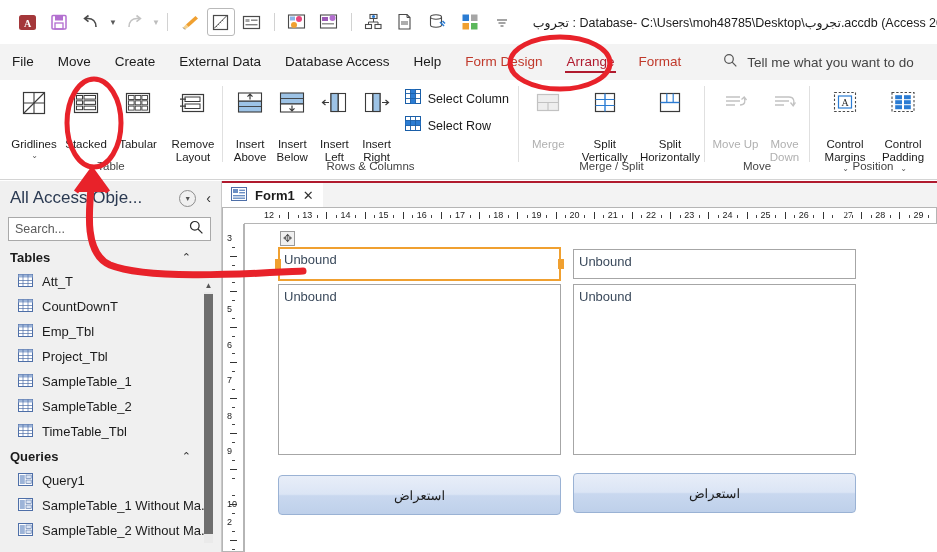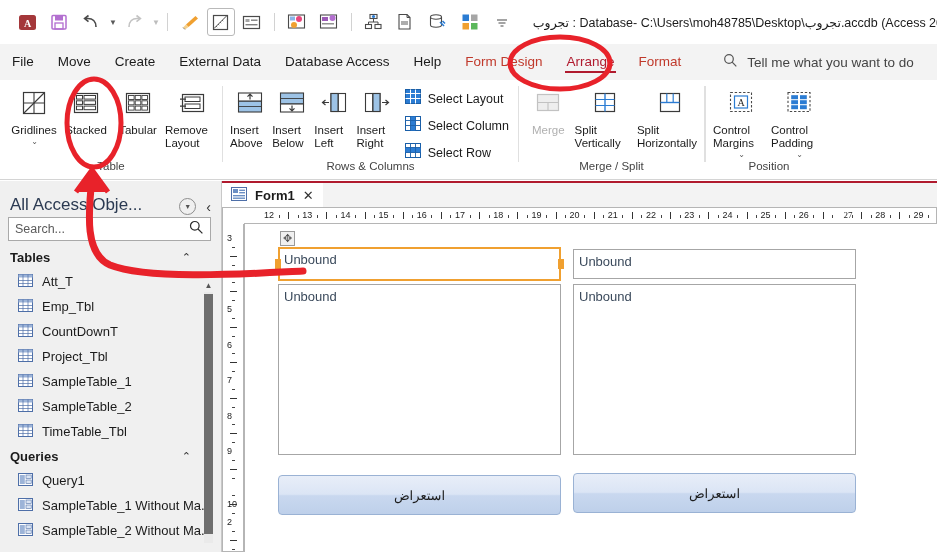--- a/index.html
+++ b/index.html
@@ -65,40 +65,40 @@
   .rgroup-title {
     text-align: center; font-size: 11.5px; color: #444; height: 20px; line-height: 16px;
   }
   .rsep { width: 1px; height: 76px; background: #e0e0e0; margin-top: 6px; }
 
   .bigbtn {
     width: 52px; display: flex; flex-direction: column; align-items: center;
     padding: 3px 1px 0; border-radius: 3px;
   }
   .bigbtn .lbl {
-    font-size: 11.5px; color: #1b1b1b; line-height: 13px; margin-top: 3px;
+    font-size: 11.5px; color: #1b1b1b; text-align: center; line-height: 13px; margin-top: 17px;
   }
   .bigbtn.dis .lbl { color: #b0b0b0; }
   .bigbtn.w58 { width: 58px; }
   .bigbtn.w64 { width: 64px; }
   .bigbtn.w70 { width: 70px; }
 
   .ico { height: 34px; display: flex; align-items: center; justify-content: center; }
 
   .smallcol { display: flex; flex-direction: column; justify-content: center; padding: 4px 6px 0 4px; gap: 6px; }
   .smallbtn { display: flex; align-items: center; gap: 7px; padding: 1px 3px; border-radius: 3px; }
   .smallbtn .lbl { font-size: 12.5px; color: #1b1b1b; white-space: nowrap; }
 
   
   .navpane {
     position: absolute; top: 181px; left: 0; width: 222px; height: 371px;
     background: #f0f0f0; border-right: 1px solid #c8c8c8;
   }
   .nav-header {
-    display: flex; align-items: flex-end; height: 34px; padding: 0 6px 0 10px;
+    display: flex; align-items: center; height: 34px; padding: 0 6px 0 10px;
   }
   .nav-title { font-size: 17px; color: #2b3a52; flex: 1; white-space: nowrap; }
   .nav-drop {
     width: 17px; height: 17px; border: 1px solid #8d8d8d; border-radius: 50%;
     display: flex; align-items: center; justify-content: center;
     font-size: 7px; color: #555; margin-right: 10px;
   }
   .nav-collapse { font-size: 14px; color: #333; padding-right: 4px; }
 
   .searchbox {
@@ -476,29 +476,20 @@
               <rect x="5.5" y="4.5" width="14.5" height="18" fill="#fff" stroke="#3a3a3a" stroke-width="1.1"></rect>
               <rect x="12.8" y="4.5" width="7.2" height="18" fill="#9dc3e6" stroke="#3a3a3a" stroke-width="1.1"></rect>
               <path d="M12.8 4.5 L12.8 22.5" stroke="#3a3a3a" stroke-width="0.9"></path>
               <path d="M22 13.5 L28 13.5 M25.5 11 L28.5 13.5 L25.5 16" fill="none" stroke="#3a3a3a" stroke-width="1.2"></path>
             </svg>
           </span>
           <span class="lbl">Insert Right</span>
         </div>
 
         <div class="smallcol">
-          <div class="smallbtn">
-            <span>
-              <svg width="16" height="15" viewBox="0 0 16 15">
-                <rect x="0.5" y="0.5" width="15" height="14" fill="#2b7cd3" stroke="#1a5fa8" stroke-width="1"></rect>
-                <path d="M0.5 4.5 H15.5 M0.5 9.5 H15.5 M5.5 0.5 V14.5 M10.5 0.5 V14.5" stroke="#fff" stroke-width="1"></path>
-              </svg>
-            </span>
-            <span class="lbl">Select Layout</span>
-          </div>
           <div class="smallbtn">
             <span>
               <svg width="16" height="15" viewBox="0 0 16 15">
                 <rect x="0.5" y="0.5" width="15" height="14" fill="#fff" stroke="#1a5fa8" stroke-width="1"></rect>
                 <rect x="5.5" y="0.5" width="5" height="14" fill="#2b7cd3"></rect>
                 <path d="M0.5 4.5 H15.5 M0.5 9.5 H15.5 M5.5 0.5 V14.5 M10.5 0.5 V14.5" stroke="#1a5fa8" stroke-width="0.9"></path>
               </svg>
             </span>
             <span class="lbl">Select Column</span>
           </div>
@@ -554,20 +545,48 @@
           </span>
           <span class="lbl">Split Horizontally</span>
         </div>
 
       </div>
       <div class="rgroup-title">Merge / Split</div>
     </div>
 
     <div class="rsep"></div>
 
+    <div class="rgroup" style="width:104px">
+      <div class="rgroup-items" style="padding-left:6px">
+
+        <div class="bigbtn dis">
+          <span class="ico">
+            <svg width="32" height="30" viewBox="0 0 32 30">
+              <path d="M6 8 L20 8 M6 12 L20 12 M6 16 L15 16" stroke="#c2c2c2" stroke-width="1.3"></path>
+              <path d="M20 16 C25 16 26 12 24 9" fill="none" stroke="#c2c2c2" stroke-width="1.3"></path>
+              <path d="M21.5 10.5 L24.2 8 L26.5 11" fill="none" stroke="#c2c2c2" stroke-width="1.3"></path>
+            </svg>
+          </span>
+          <span class="lbl">Move Up</span>
+        </div>
+
+        <div class="bigbtn dis">
+          <span class="ico">
+            <svg width="32" height="30" viewBox="0 0 32 30">
+              <path d="M6 8 L20 8 M6 12 L20 12 M6 16 L15 16" stroke="#c2c2c2" stroke-width="1.3"></path>
+              <path d="M20 8 C25 8 26 13 24 16" fill="none" stroke="#c2c2c2" stroke-width="1.3"></path>
+              <path d="M21.5 13.5 L24.2 17 L26.5 13.5" fill="none" stroke="#c2c2c2" stroke-width="1.3"></path>
+            </svg>
+          </span>
+          <span class="lbl">Move Down</span>
+        </div>
+
+      </div>
+      <div class="rgroup-title">Move</div>
+    </div>
 
     <div class="rsep"></div>
 
     <div class="rgroup" style="width:126px">
       <div class="rgroup-items" style="padding-left:6px">
 
         <div class="bigbtn w58">
           <span class="ico">
             <svg width="32" height="30" viewBox="0 0 32 30">
               <rect x="5.5" y="3.5" width="21" height="19" fill="none" stroke="#4a4a4a" stroke-width="1.1" stroke-dasharray="2.4,1.8"></rect>
@@ -637,31 +656,31 @@
         <span>Att_T</span>
       </div>
       <div class="nav-item">
         <span>
           <svg width="15" height="13" viewBox="0 0 15 13">
               <rect x="0.5" y="0.5" width="14" height="12" fill="#fff" stroke="#4e6fa8" stroke-width="1"></rect>
               <rect x="0.5" y="0.5" width="14" height="3" fill="#9db4d8"></rect>
               <path d="M5 0.5 V12.5 M10 0.5 V12.5 M0.5 6.5 H14.5 M0.5 9.5 H14.5" stroke="#4e6fa8" stroke-width="0.7"></path>
             </svg>
         </span>
-        <span>Emp_Tbl</span>
+        <span>CountDownT</span>
       </div>
       <div class="nav-item">
         <span>
           <svg width="15" height="13" viewBox="0 0 15 13">
               <rect x="0.5" y="0.5" width="14" height="12" fill="#fff" stroke="#4e6fa8" stroke-width="1"></rect>
               <rect x="0.5" y="0.5" width="14" height="3" fill="#9db4d8"></rect>
               <path d="M5 0.5 V12.5 M10 0.5 V12.5 M0.5 6.5 H14.5 M0.5 9.5 H14.5" stroke="#4e6fa8" stroke-width="0.7"></path>
             </svg>
         </span>
-        <span>CountDownT</span>
+        <span>Emp_Tbl</span>
       </div>
       <div class="nav-item">
         <span>
           <svg width="15" height="13" viewBox="0 0 15 13">
               <rect x="0.5" y="0.5" width="14" height="12" fill="#fff" stroke="#4e6fa8" stroke-width="1"></rect>
               <rect x="0.5" y="0.5" width="14" height="3" fill="#9db4d8"></rect>
               <path d="M5 0.5 V12.5 M10 0.5 V12.5 M0.5 6.5 H14.5 M0.5 9.5 H14.5" stroke="#4e6fa8" stroke-width="0.7"></path>
             </svg>
         </span>
         <span>Project_Tbl</span>

